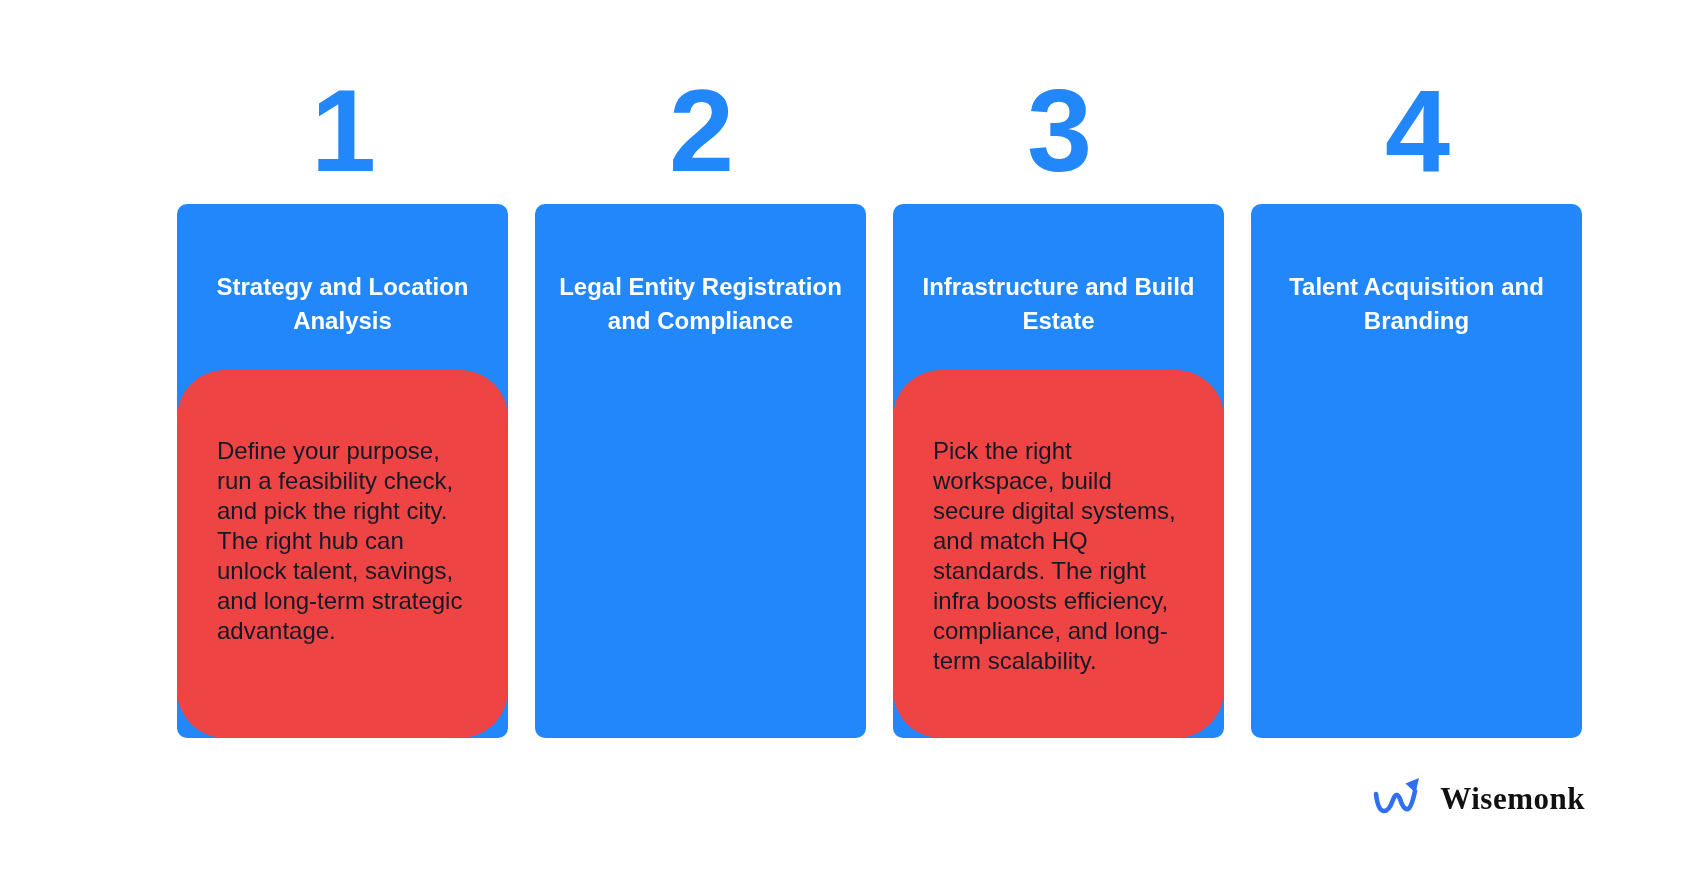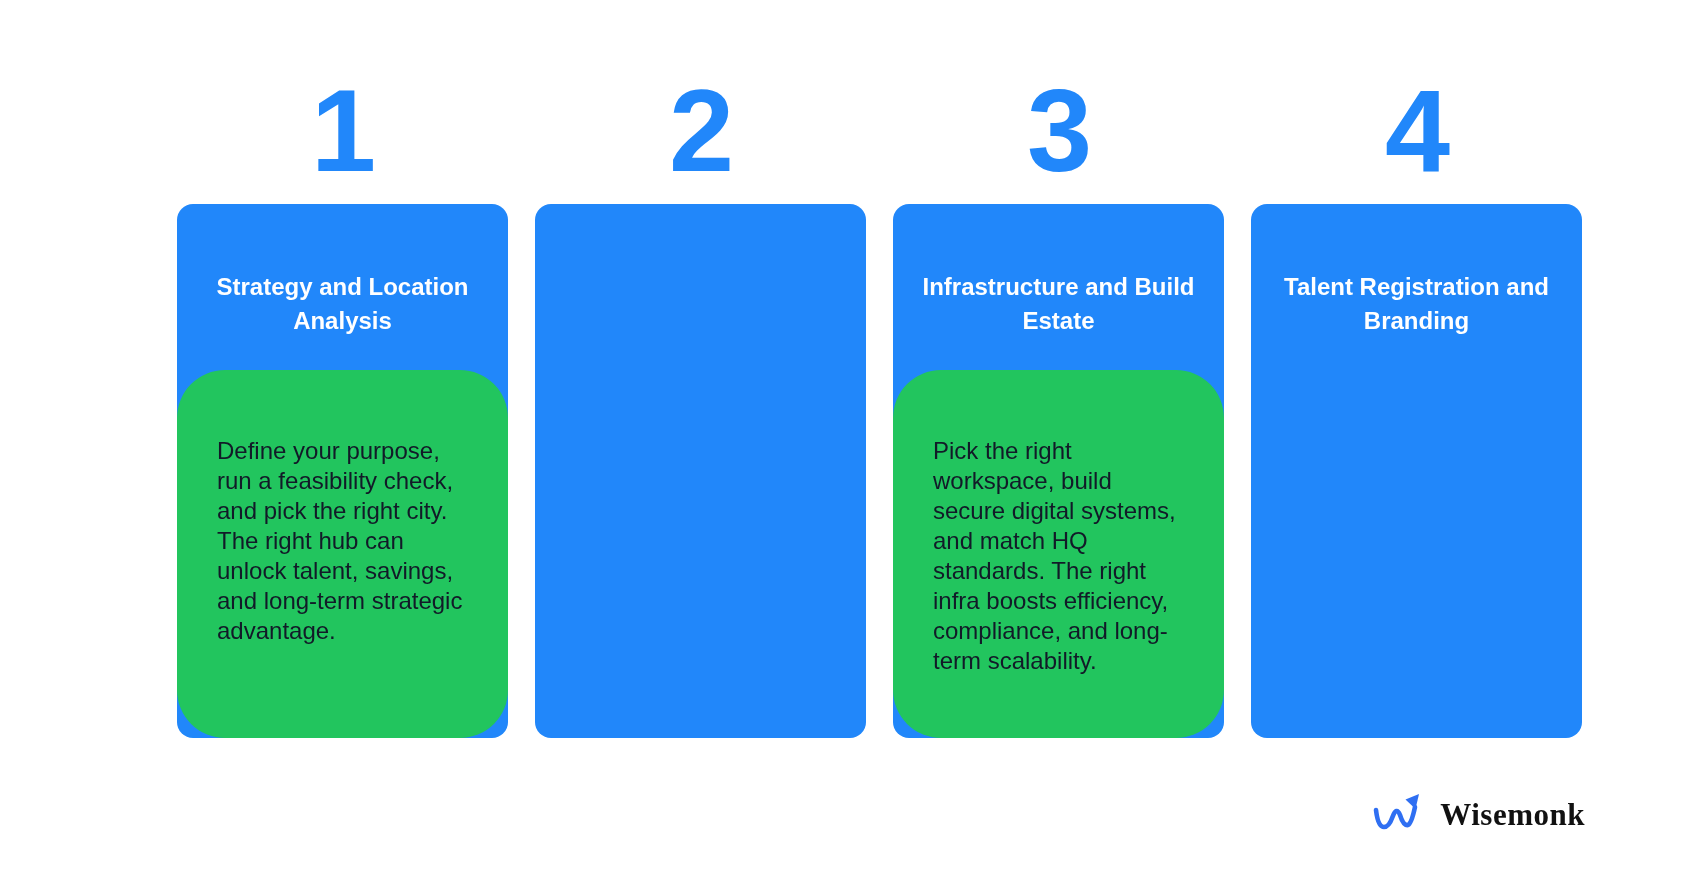--- a/index.html
+++ b/index.html
@@ -33,21 +33,21 @@
     justify-content: center;
     font-size: 117px;
     font-weight: 700;
     color: #2187FA;
     letter-spacing: -2px;
     user-select: none;
   }
   .card {
     height: 534px;
     background: #2187FA;
-    border-radius: 16px;
+    border-radius: 10px;
     overflow: hidden;
     display: flex;
     flex-direction: column;
   }
   .card-header {
     height: 166px;
     flex: none;
     box-sizing: border-box;
     padding: 34px 8px 0 8px;
     display: flex;
@@ -55,33 +55,33 @@
     justify-content: center;
     text-align: center;
     color: #ffffff;
     font-size: 24px;
     font-weight: 700;
     line-height: 34px;
     white-space: pre-line;
   }
   .card-body {
     flex: 1;
-    background: #22c55e;
+    background: #ef4444;
     border-radius: 48px;
     box-sizing: border-box;
     padding: 66px 16px 0 40px;
     color: #121A28;
     font-size: 24px;
     line-height: 30px;
     white-space: pre-line;
   }
   .logo {
     position: absolute;
     right: 123px;
-    bottom: 32px;
+    bottom: 48px;
     display: flex;
     align-items: center;
     gap: 16px;
   }
   .logo-mark {
     width: 52px;
     height: 46px;
     display: block;
   }
   .logo-text {
@@ -108,20 +108,22 @@
 The right hub can
 unlock talent, savings,
 and long-term strategic
 advantage.</div>
     </div>
   </div>
 
   <div class="step">
     <div class="step-number">2</div>
     <div class="card">
+      <div class="card-header">Legal Entity Registration
+and Compliance</div>
     </div>
   </div>
 
   <div class="step">
     <div class="step-number">3</div>
     <div class="card">
       <div class="card-header">Infrastructure and Build
 Estate</div>
       <div class="card-body">Pick the right
 workspace, build
@@ -130,21 +132,21 @@
 standards. The right
 infra boosts efficiency,
 compliance, and long-
 term scalability.</div>
     </div>
   </div>
 
   <div class="step">
     <div class="step-number">4</div>
     <div class="card">
-      <div class="card-header">Talent Registration and
+      <div class="card-header">Talent Acquisition and
 Branding</div>
     </div>
   </div>
 
 </div>
 
 <div class="logo">
   <svg class="logo-mark" viewBox="0 0 52 46" xmlns="http://www.w3.org/2000/svg">
     <path d="M4 18 Q 6 35 12 35 Q 17 35 20.5 25 Q 24.5 14 28 23 Q 31.5 34 36 33 Q 39.5 31.5 43 15" fill="none" stroke="#2F6FF2" stroke-width="4.6" stroke-linecap="round" stroke-linejoin="round"></path>
     <path d="M47 2 L33.5 7.5 L43.5 17 Z" fill="#2F6FF2"></path>

